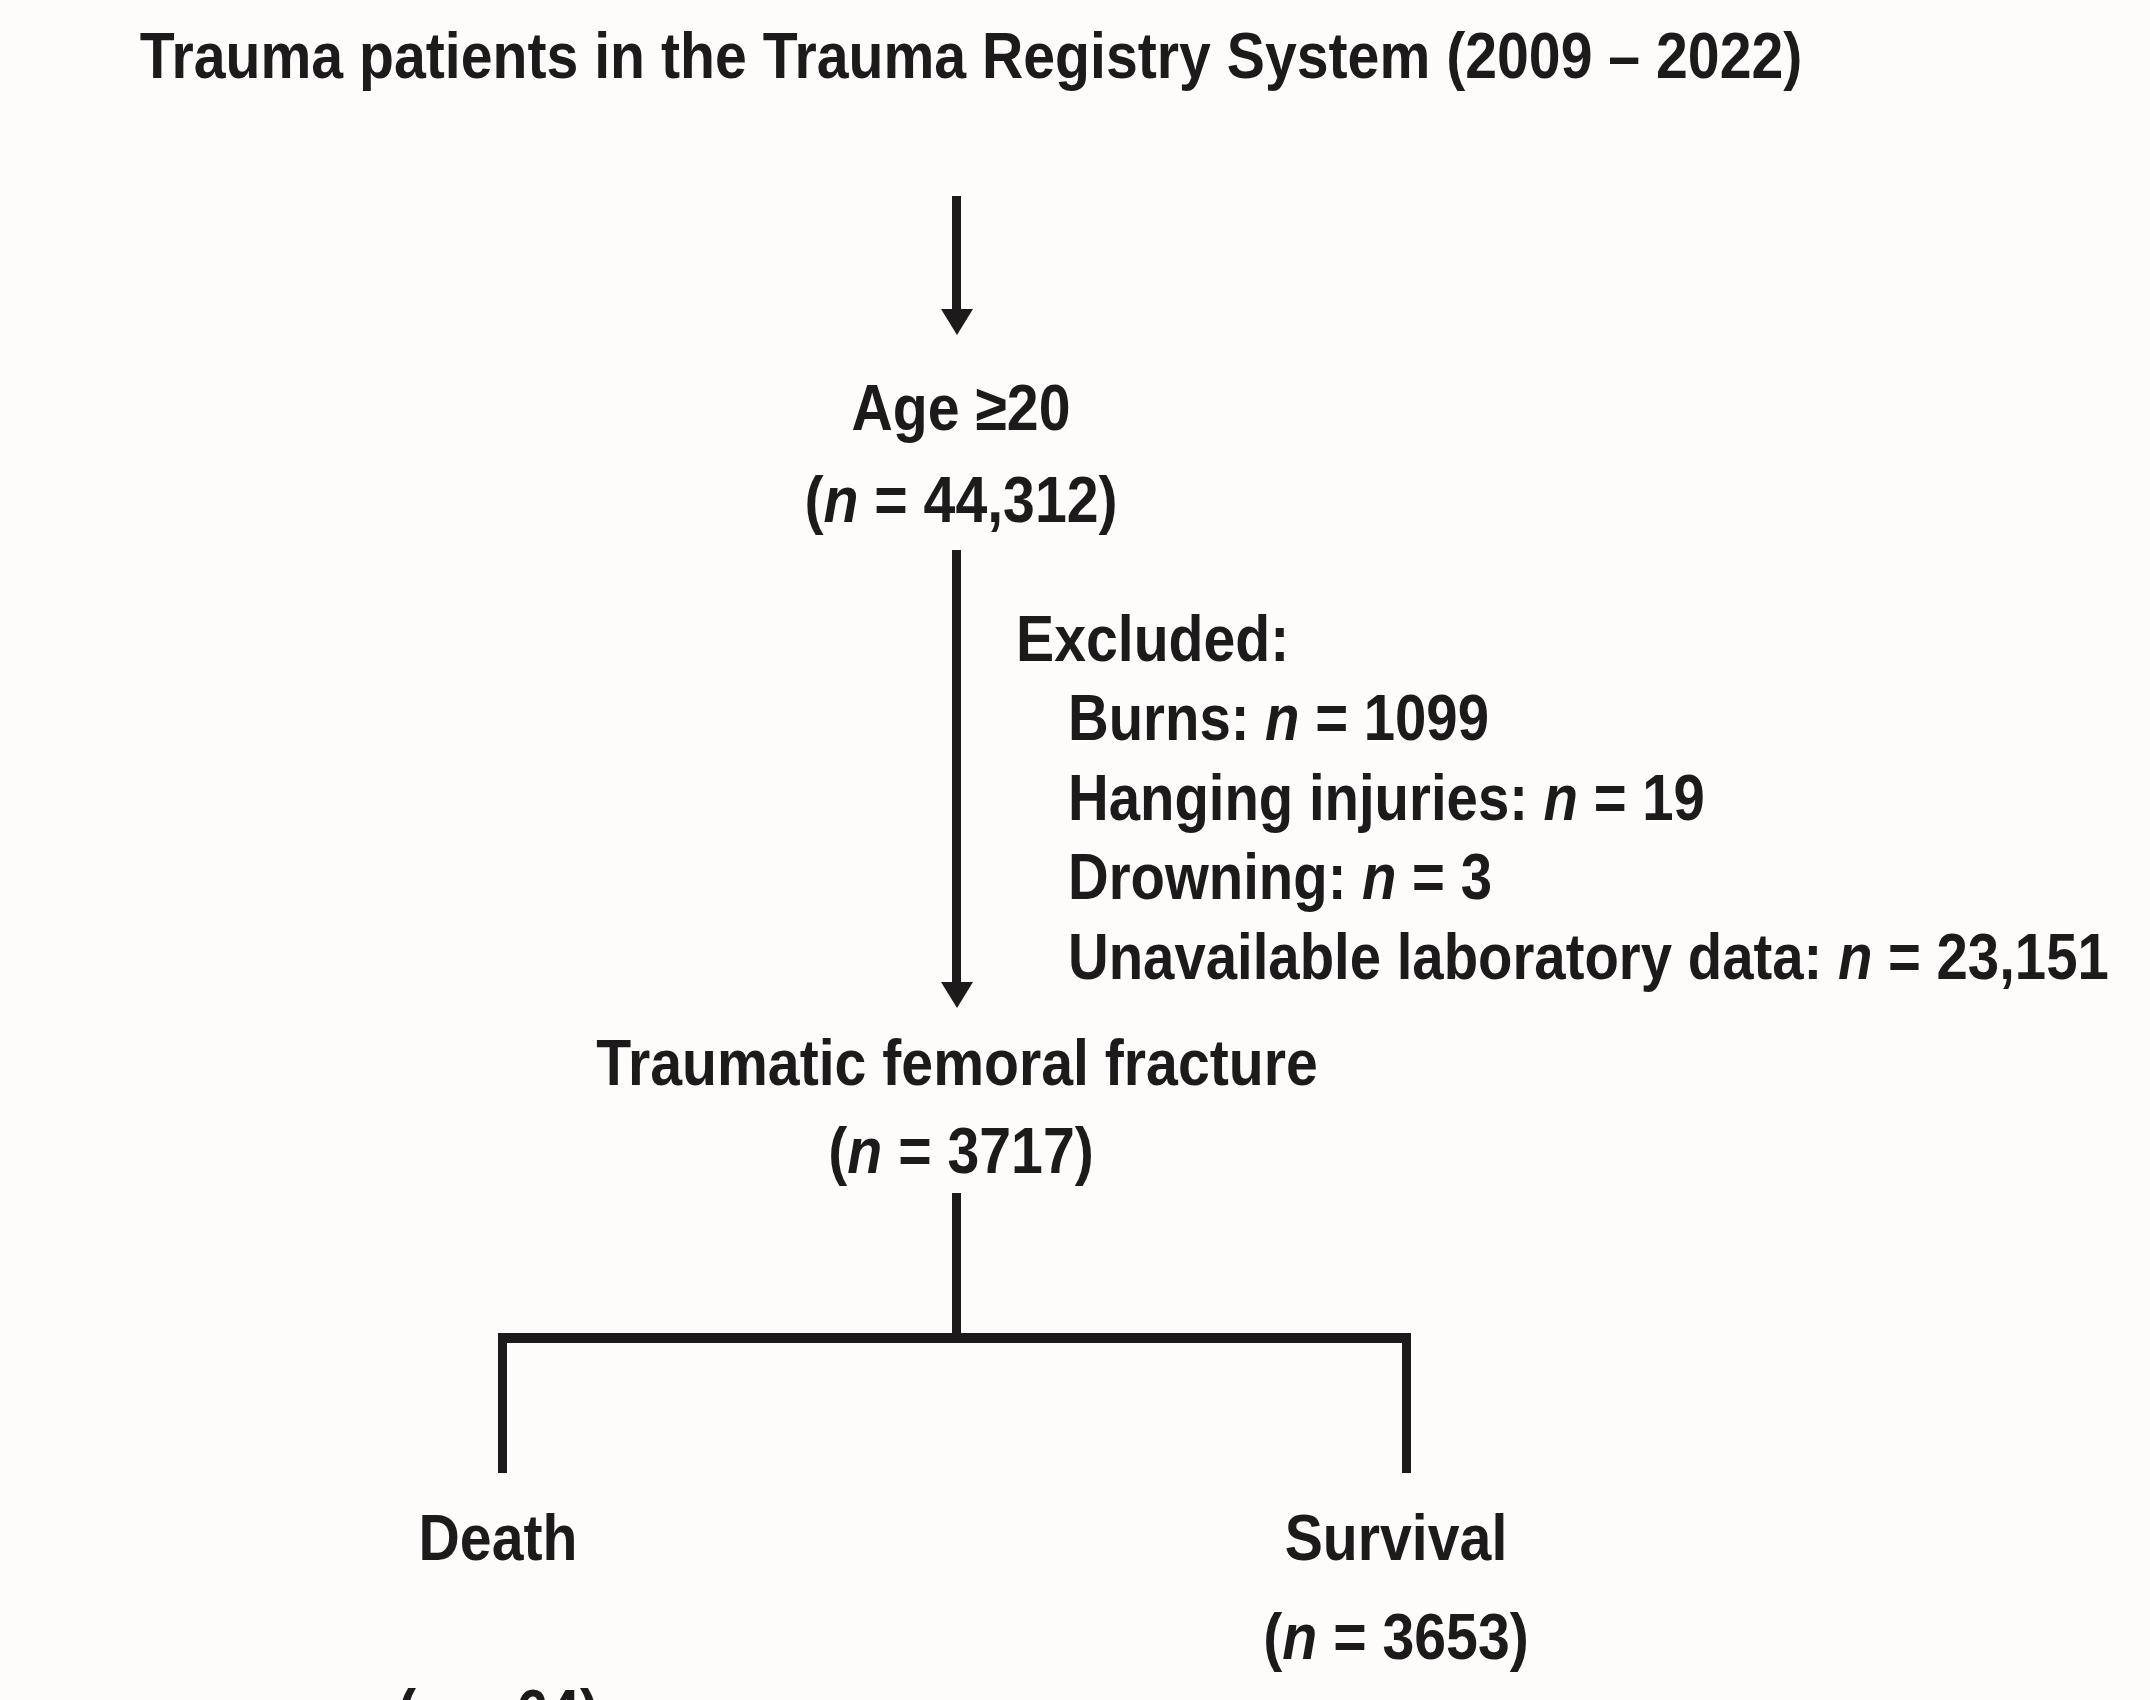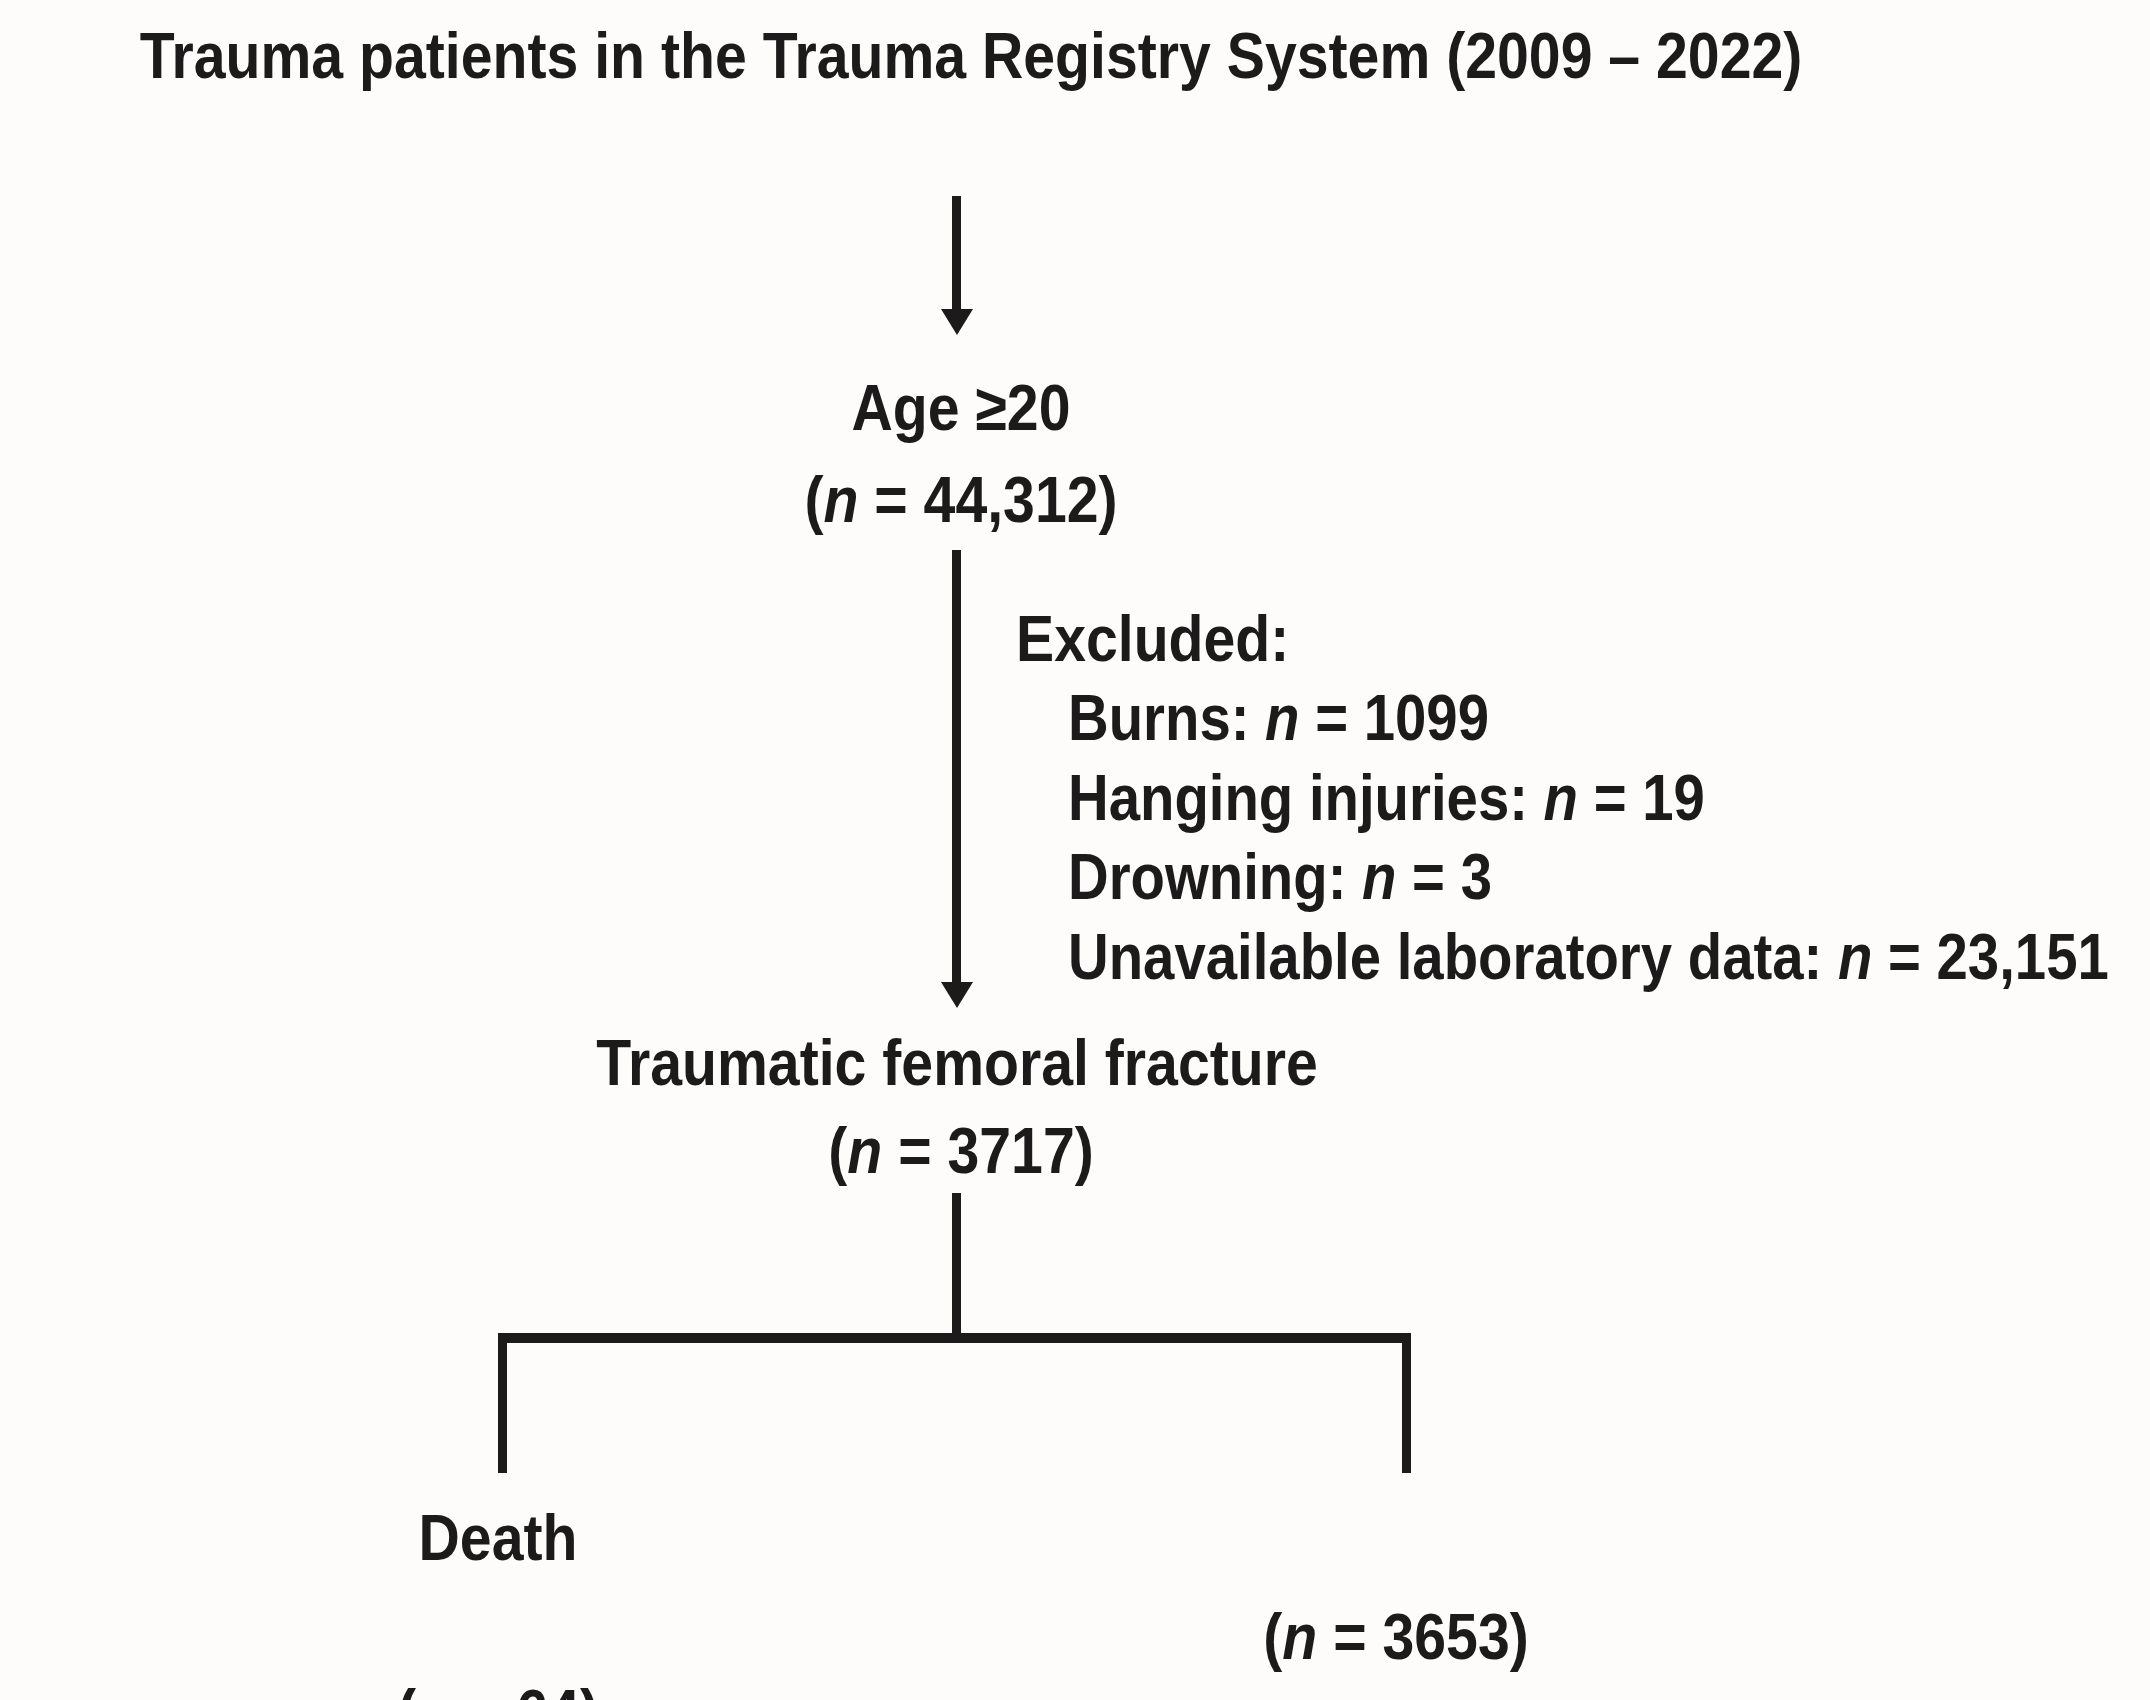--- a/index.html
+++ b/index.html
@@ -73,16 +73,17 @@
   <div class="txt center" style="left:961px; top:1118px;"><span class="cond"><span>(</span><span class="it">n</span><span> = 3717)</span></span></div>
 
   <div class="vline" style="left:952px; top:1193px; width:8.6px; height:145px;"></div>
   <div class="hline" style="left:498px; top:1333px; width:913px; height:9.6px;"></div>
   <div class="vline" style="left:498px; top:1333px; width:8.6px; height:140px;"></div>
   <div class="vline" style="left:1402px; top:1333px; width:8.6px; height:140px;"></div>
 
   <div class="txt center" style="left:498px; top:1505px;"><span class="cond">Death</span></div>
   <div class="txt center" style="left:498px; top:1680px;"><span class="cond"><span>(</span><span class="it">n</span><span> = 64)</span></span></div>
 
+  <div class="txt center" style="left:1396px; top:1505px;"><span class="cond">Survival</span></div>
   <div class="txt center" style="left:1396px; top:1604px;"><span class="cond"><span>(</span><span class="it">n</span><span> = 3653)</span></span></div>
 
 </div>
 
 
 </body></html>

